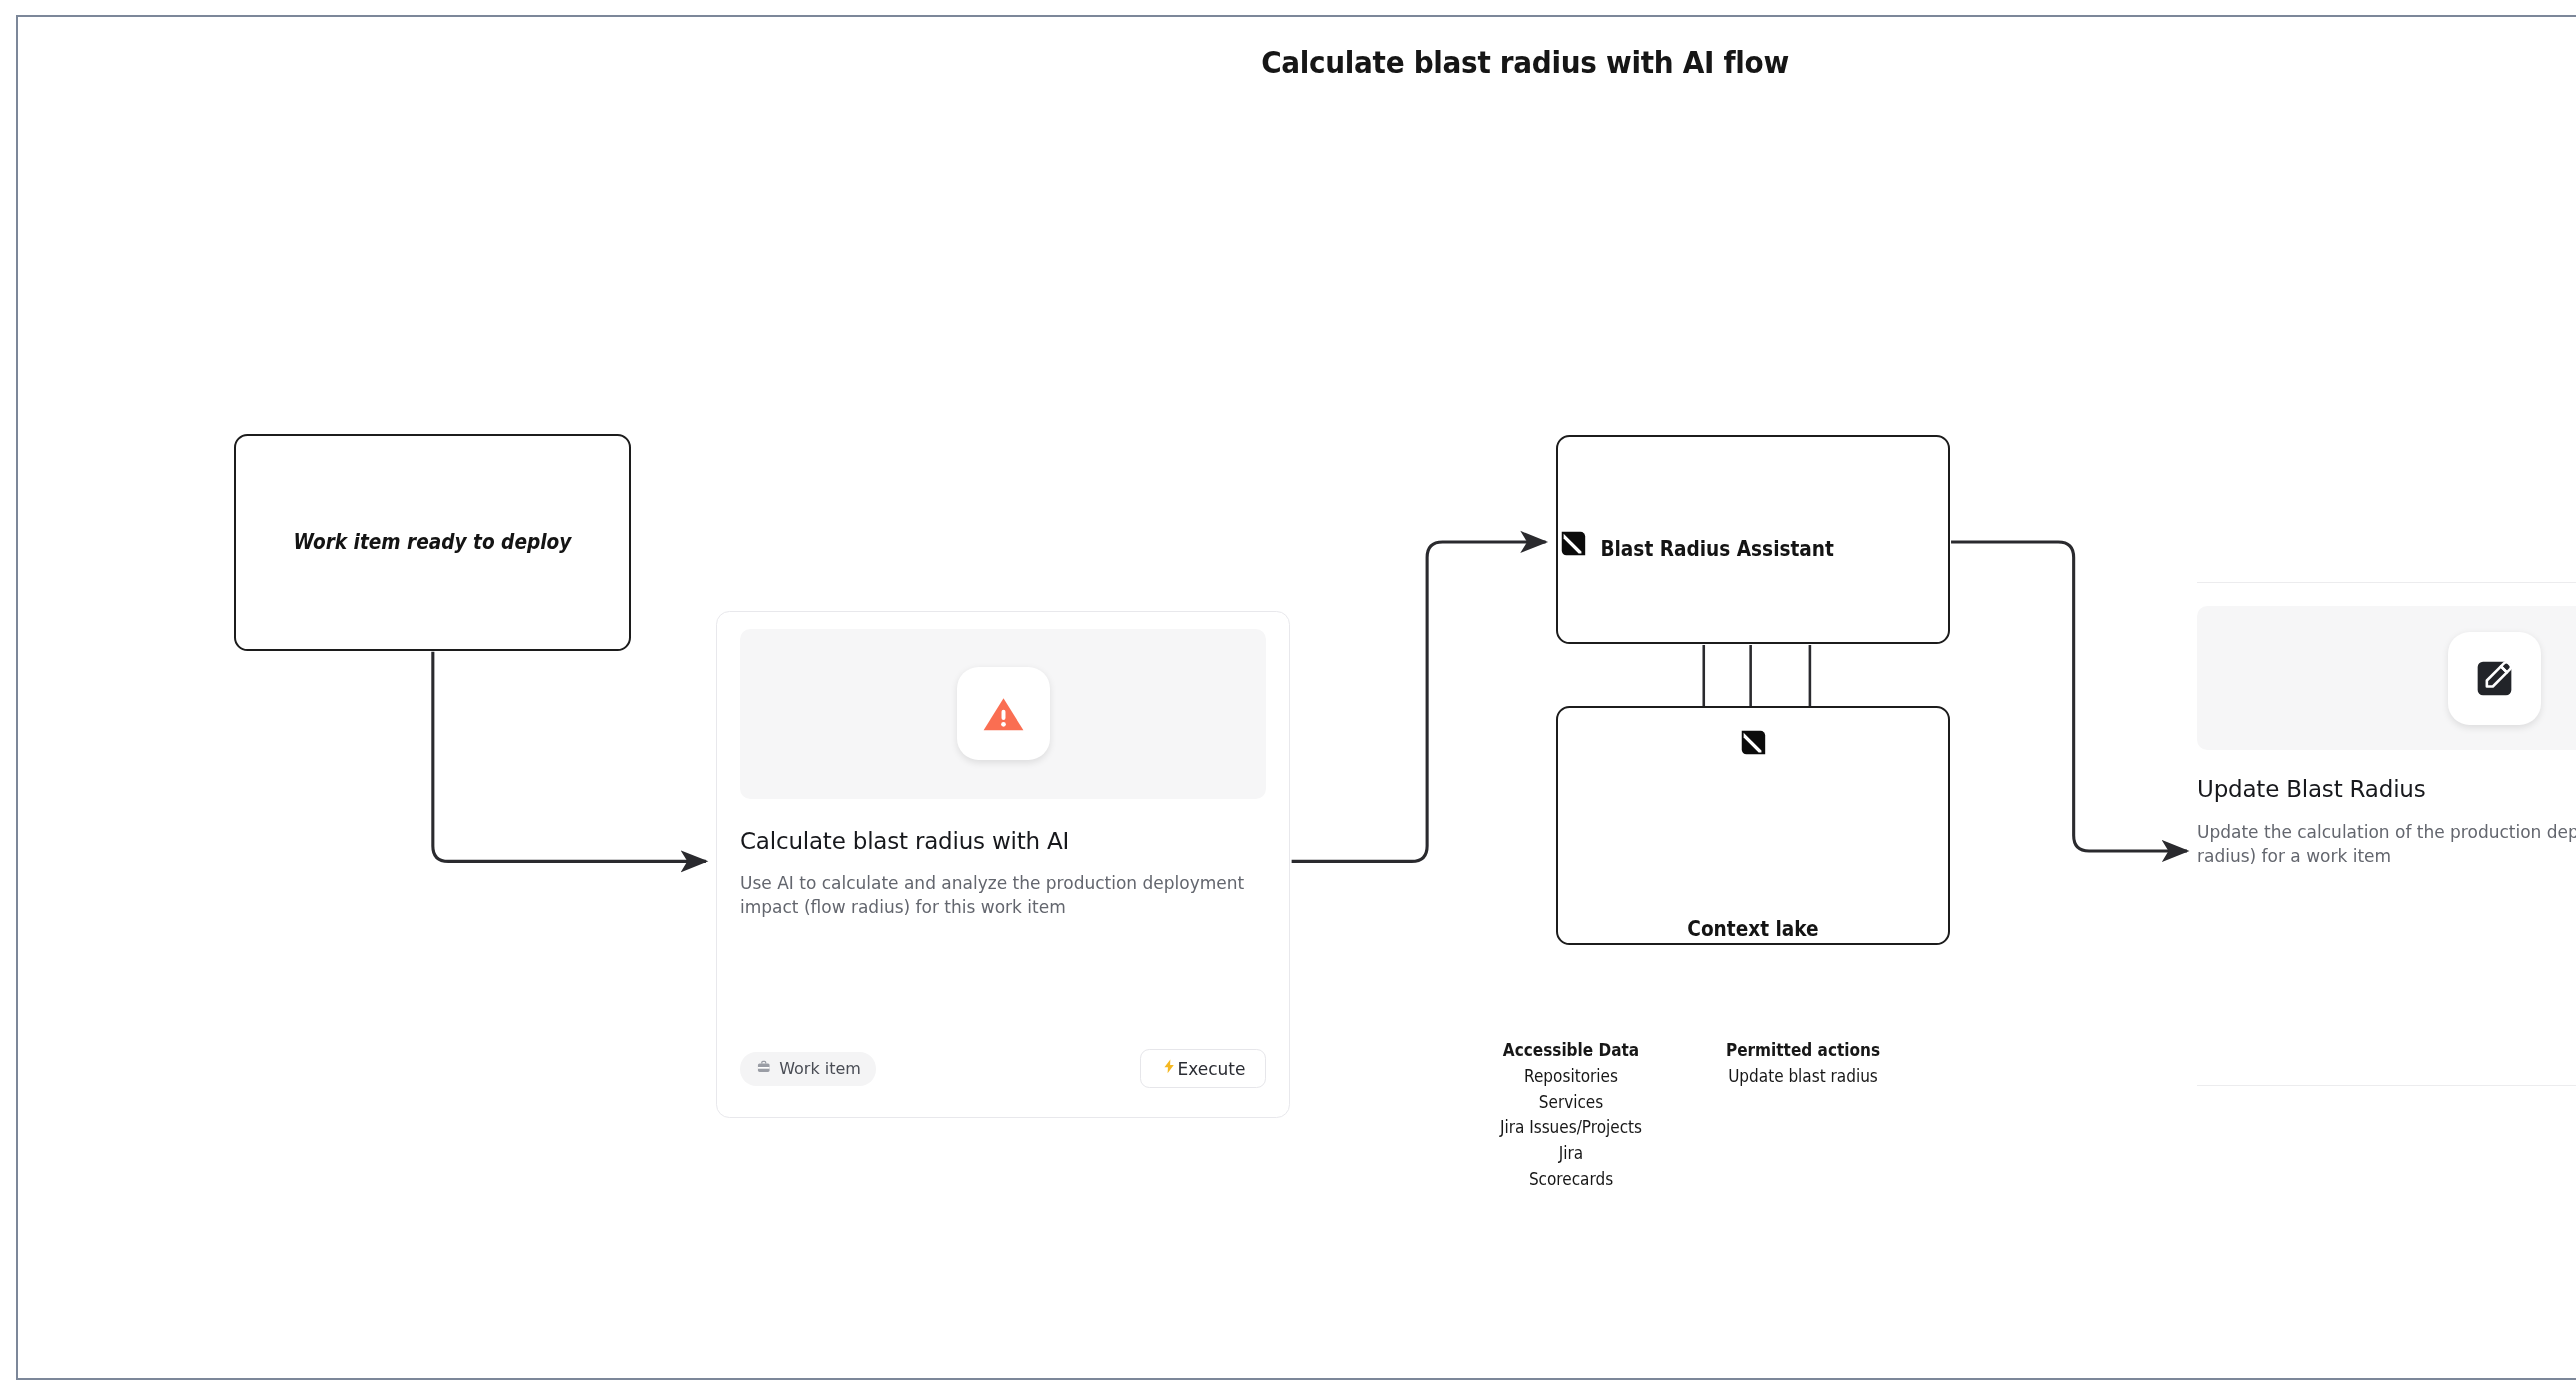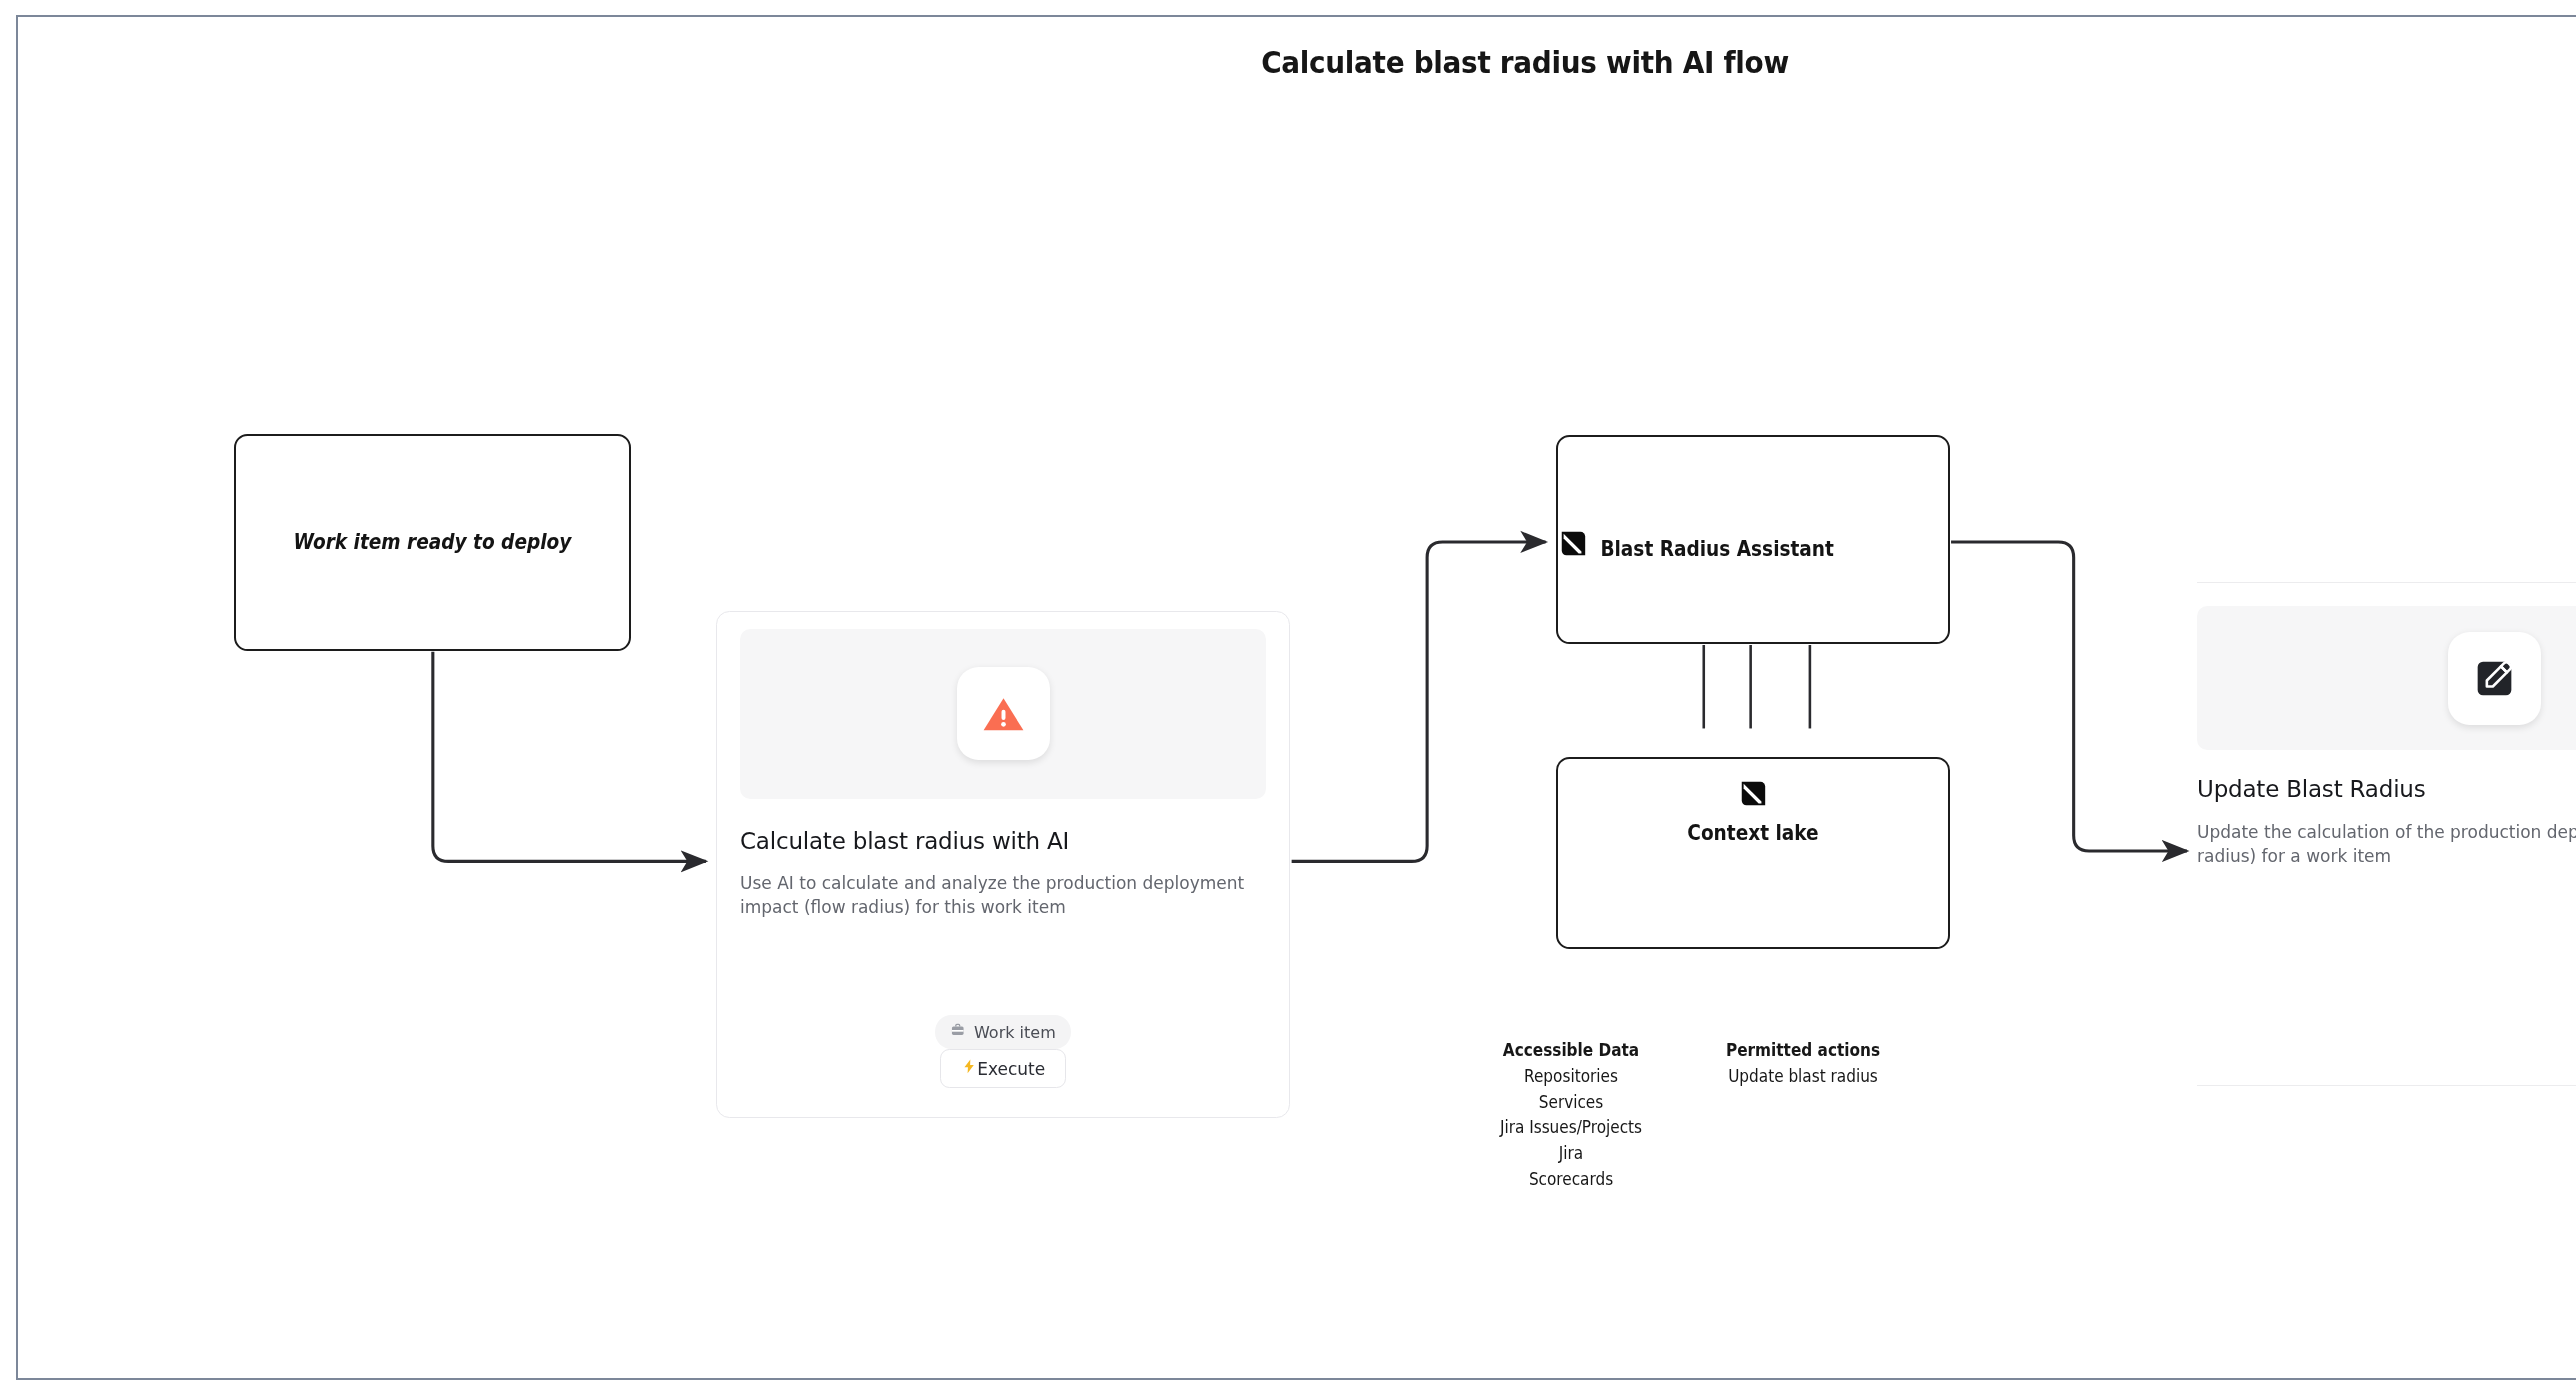--- a/index.html
+++ b/index.html
@@ -26,42 +26,42 @@
             display:flex;align-items:center;justify-content:center;
             text-align:center;}
   .flownode .nlabel{font-family:"DejaVu Sans Condensed","Liberation Sans",sans-serif;
             font-size:20.6px;font-weight:700;color:#141414;line-height:1.32;padding:0 12.4px;}
   .flownode.italic .nlabel{font-style:italic;}
 
   #node-start{left:234px;top:434px;width:397px;height:217px;}
 
   #node-assistant{left:1556px;top:435px;width:394px;height:209px;
                   justify-content:flex-start;padding-top:19.6px;}
-  #node-contextlake{left:1556px;top:757px;width:394px;height:192px;
-                  flex-direction:column;justify-content:flex-start;padding-top:19.6px;}
+  #node-contextlake{left:1556px;top:706px;width:394px;height:239px;
+                  flex-direction:column;justify-content:space-between;padding-top:19.6px;}
   .agent-logo{margin-bottom:11.3px;}
 
   
   .portmark{display:block;}
 
   
   #card-calc{position:absolute;left:716px;top:611px;width:574px;height:507px;
              background:#ffffff;border:1px solid #e8e8ec;border-radius:13.4px;
              box-sizing:border-box;padding:16.5px 23px 0 23px;}
   .media{height:170px;border-radius:10.3px;background:#f6f6f7;
          display:flex;align-items:center;justify-content:center;}
   .iconchip{width:93px;height:93px;border-radius:21.6px;background:#ffffff;
             box-shadow:0 2.1px 7.2px rgba(0,0,0,.10);
             display:flex;align-items:center;justify-content:center;}
   .card-title{margin-top:29px;font-size:23px;font-weight:400;color:#17181c;
               font-family:"DejaVu Sans","Liberation Sans",sans-serif;letter-spacing:-0.2px;}
   .card-desc{margin-top:17.5px;font-size:17px;line-height:1.42;color:#63666e;
              font-family:"DejaVu Sans","Liberation Sans",sans-serif;}
   .card-foot{position:absolute;left:23px;right:23px;bottom:29px;
-             display:flex;align-items:center;justify-content:space-between;flex-direction:column;}
+             display:flex;align-items:center;justify-content:space-between;}
   .chip{display:inline-flex;align-items:center;gap:8.2px;background:#f4f4f5;
         border-radius:16.5px;padding:7.2px 15.5px;font-size:16px;color:#4a4d55;
         font-family:"DejaVu Sans","Liberation Sans",sans-serif;}
   .execbtn{display:inline-flex;align-items:center;gap:0;background:#ffffff;
         border:1px solid #e6e6ea;border-radius:9.3px;padding:8.2px 19.6px;font-size:17px;
         color:#2a2c33;font-family:"DejaVu Sans","Liberation Sans",sans-serif;}
 
   
   #card-update{position:absolute;left:2197px;top:582px;width:595px;height:504px;
                box-sizing:border-box;padding:23px 0 0 0;

